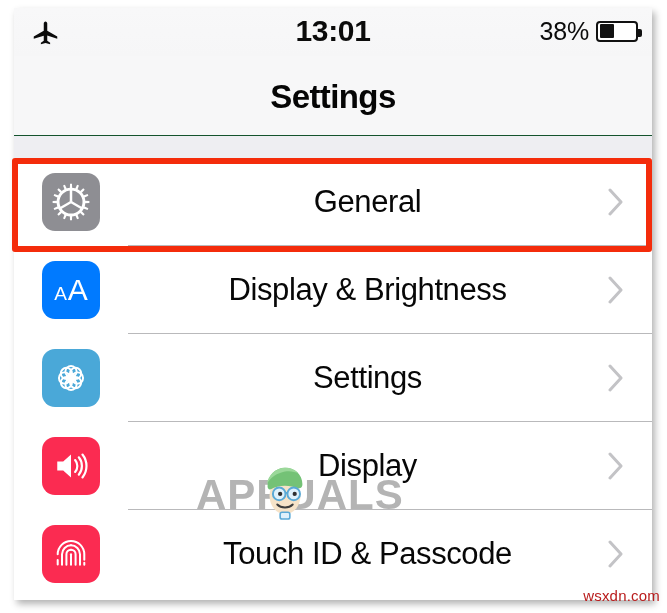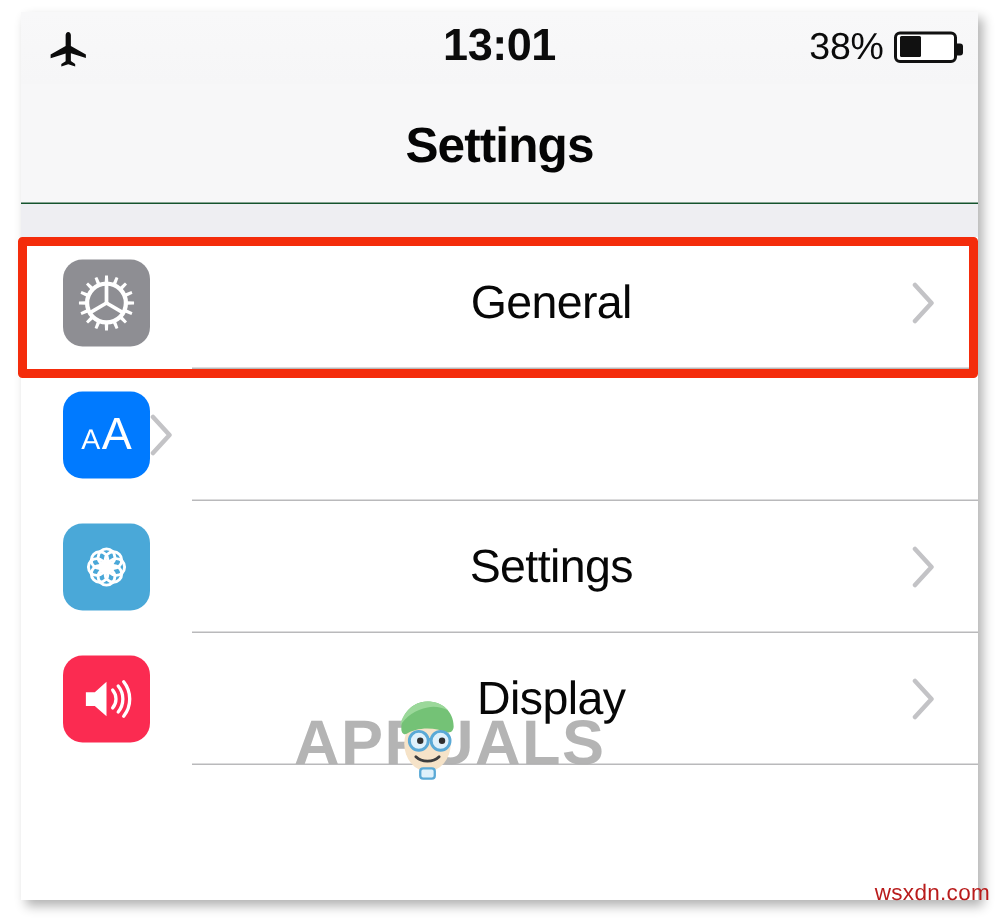--- a/index.html
+++ b/index.html
@@ -309,20 +309,21 @@
         <div class="sep"></div>
       </div>
 
       <div class="row">
         <div class="row-icon" id="icon-display" style="background: rgb(0, 122, 255);">
           <span class="aa-wrap">
             <span class="aa-small">A</span>
               <span class="aa-big">A</span>
           </span>
         </div>
+        <div class="row-label">Display &amp; Brightness</div>
         <div class="chevron">
           <svg width="16" height="28" viewBox="0 0 16 28">
               <path d="M2 2 L13 14 L2 26" fill="none" stroke="#c3c3c6" stroke-width="3" stroke-linecap="round" stroke-linejoin="round"></path>
             </svg>
         </div>
         <div class="sep"></div>
       </div>
 
       <div class="row">
         <div class="row-icon" id="icon-wallpaper" style="background: rgb(74, 168, 216);">
@@ -362,20 +363,43 @@
         </div>
         <div class="row-label">Display</div>
         <div class="chevron">
           <svg width="16" height="28" viewBox="0 0 16 28">
               <path d="M2 2 L13 14 L2 26" fill="none" stroke="#c3c3c6" stroke-width="3" stroke-linecap="round" stroke-linejoin="round"></path>
             </svg>
         </div>
         <div class="sep"></div>
       </div>
 
+      <div class="row no-sep">
+        <div class="row-icon" id="icon-touchid" style="background: rgb(251, 43, 81);">
+          <svg width="44" height="44" viewBox="0 0 48 48" aria-hidden="true">
+            <g fill="none" stroke="#ffffff" stroke-width="2.2" stroke-linecap="round">
+              <path d="M24 14.5c-5.4 0-9.8 4.4-9.8 9.8v11.5"></path>
+              <path d="M24 14.5c5.4 0 9.8 4.4 9.8 9.8v11.5"></path>
+              <path d="M24 19.3c-2.8 0-5 2.3-5 5v11.5"></path>
+              <path d="M24 19.3c2.8 0 5 2.3 5 5v11.5"></path>
+              <path d="M24 24.2v11.6"></path>
+              <path d="M9.5 24.3c0-8 6.5-14.5 14.5-14.5s14.5 6.5 14.5 14.5v6"></path>
+              <path d="M9.5 30.5v5"></path>
+              <path d="M38.5 33.5v2.3"></path>
+            </g>
+          </svg>
+        </div>
+        <div class="row-label">Touch ID &amp; Passcode</div>
+        <div class="chevron">
+          <svg width="16" height="28" viewBox="0 0 16 28">
+              <path d="M2 2 L13 14 L2 26" fill="none" stroke="#c3c3c6" stroke-width="3" stroke-linecap="round" stroke-linejoin="round"></path>
+            </svg>
+        </div>
+
+      </div>
 
     </div>
   </div>
 
   <div class="highlight" style="border-color: rgb(244, 44, 11);"></div>
 
   <div class="appuals">
     <span class="appuals-text">APPUALS</span>
     <svg class="appuals-face" viewBox="0 0 64 64" aria-hidden="true">
       <ellipse cx="32" cy="38" rx="16" ry="19" fill="#f6e3c8"></ellipse>

